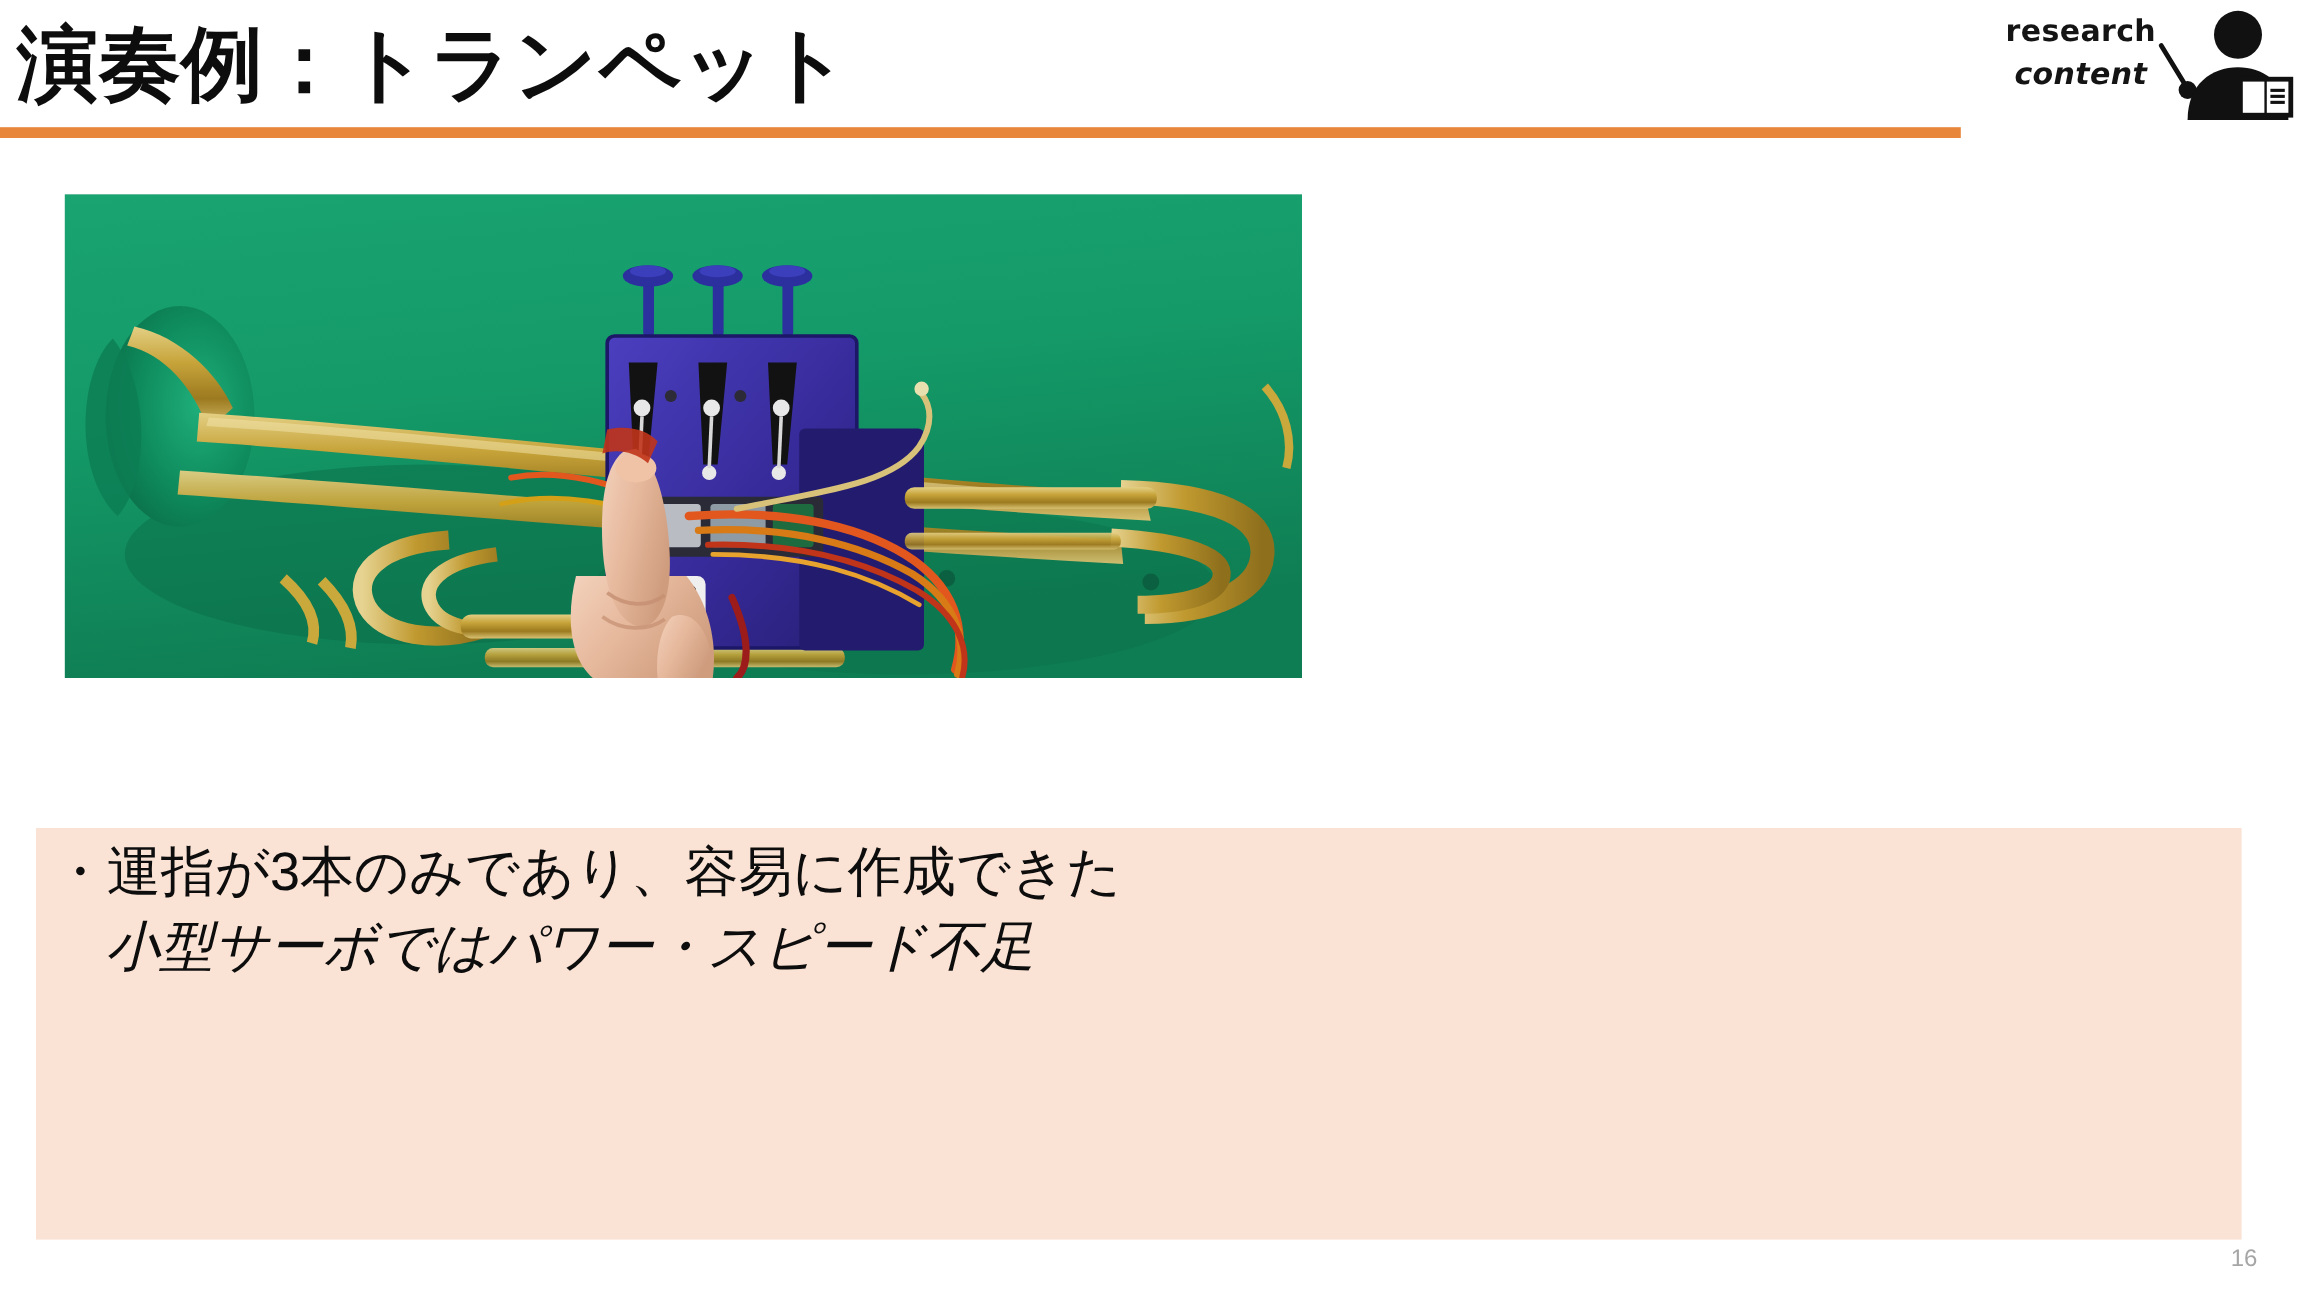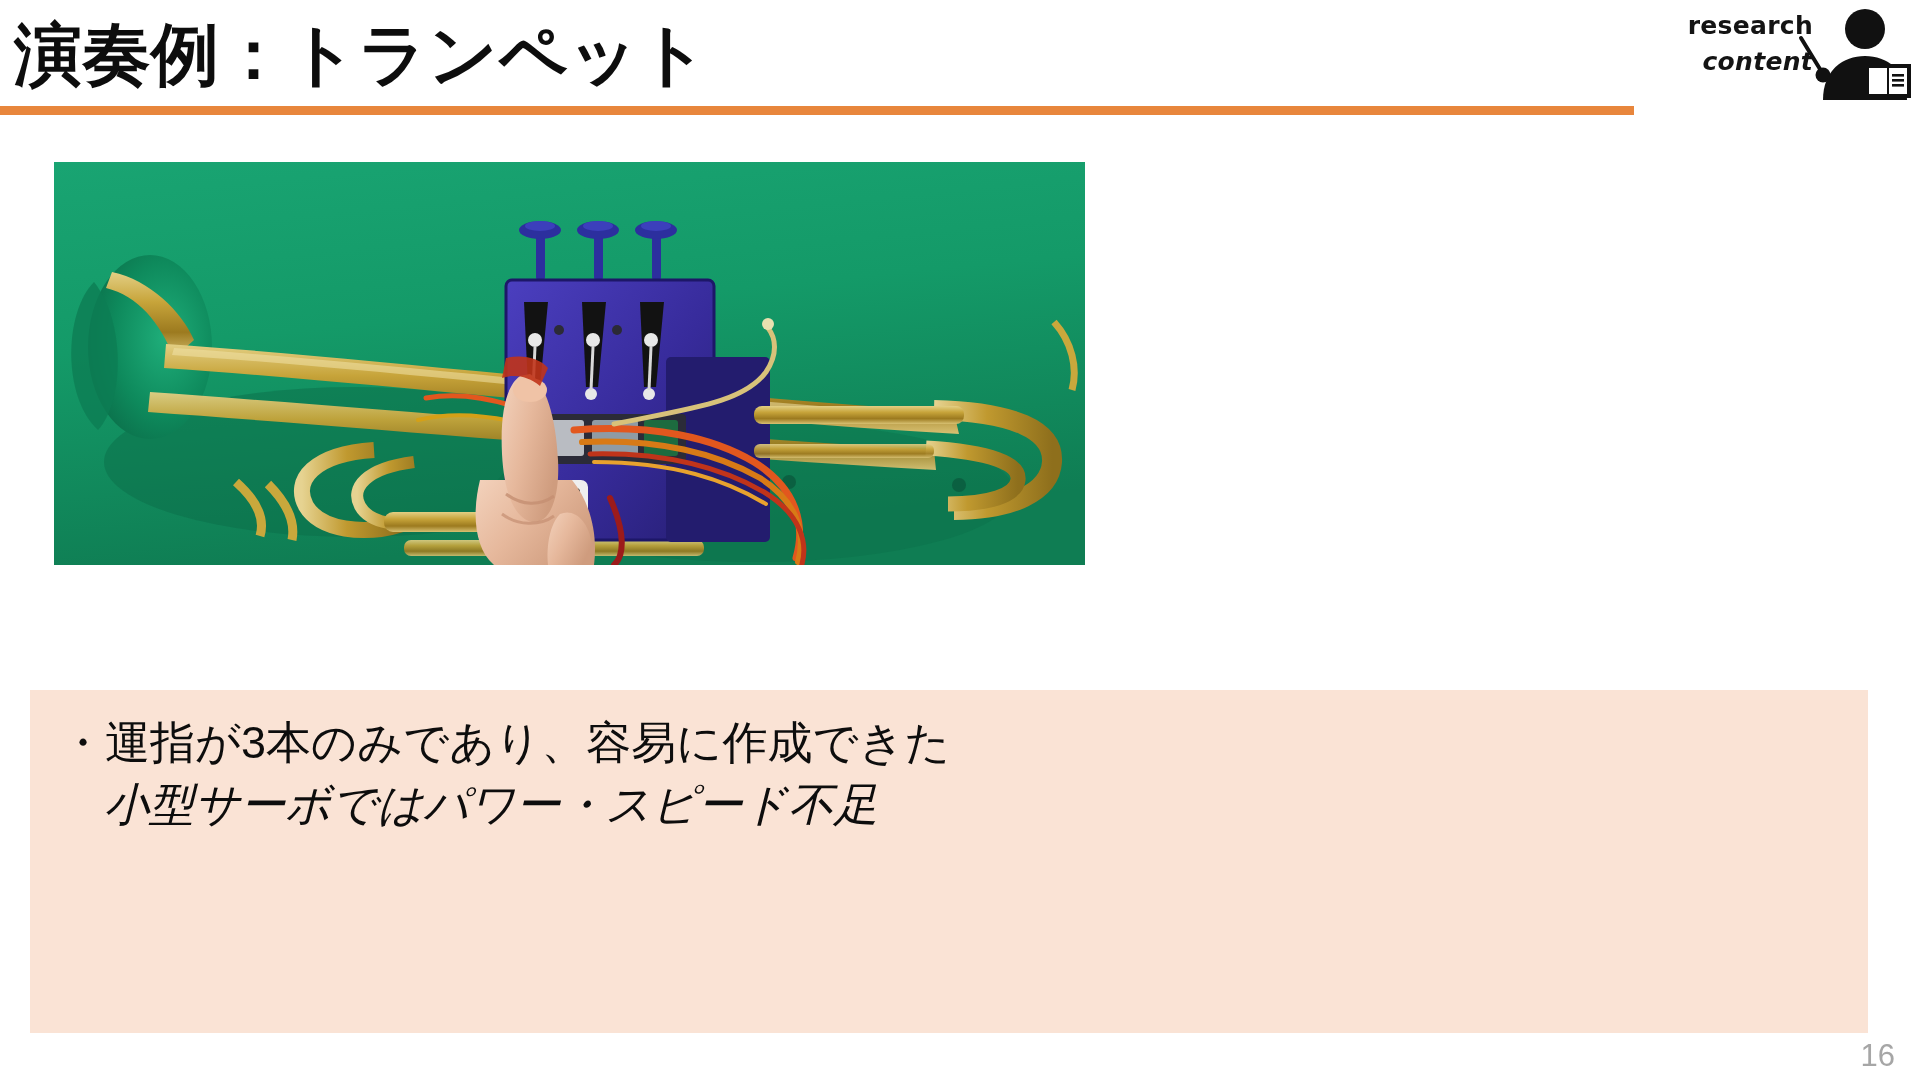--- a/index.html
+++ b/index.html
@@ -55,21 +55,21 @@
     left: 1655px;
     top: 4px;
     width: 258px;
     height: 96px;
   }
   .logo-text {
     position: absolute;
     left: 0px;
     top: 4px;
     width: 158px;
-    text-align: right;
+    text-align: center;
     color: #141414;
     font-weight: bold;
     font-size: 25px;
     line-height: 36px;
     font-family: "DejaVu Sans", sans-serif;
     letter-spacing: 0.3px;
   }
   .logo-text .lt2 { display: block; font-style: italic; }
   .logo-figure {
     position: absolute;
@@ -98,42 +98,42 @@
     top: 690px;
     width: 1838px;
     height: 343px;
     background: #fae3d5;
   }
   .body-list {
     position: absolute;
     left: 14px;
     top: 6px;
     right: 16px;
-    margin: 16px;
+    margin: 0;
     padding: 0;
     list-style: none;
   }
   .body-line {
     font-size: 45px;
     line-height: 62px;
     color: #0d0d0d;
     white-space: nowrap;
     font-family: "Liberation Sans", "DejaVu Sans", sans-serif;
     letter-spacing: 0px;
   }
   .body-line.indent { padding-left: 44px; font-style: italic; }
 
   
   .page-number {
     position: absolute;
     left: 1845px;
     top: 1038px;
     width: 50px;
-    text-align: right;
-    font-size: 31px;
+    text-align: center;
+    font-size: 20px;
     color: #a6a6a6;
     font-family: "Liberation Sans", sans-serif;
   }
 </style>
 </head>
 <body>
 
 <div class="slide">
 
   <div class="slide-title">演奏例：トランペット</div>

